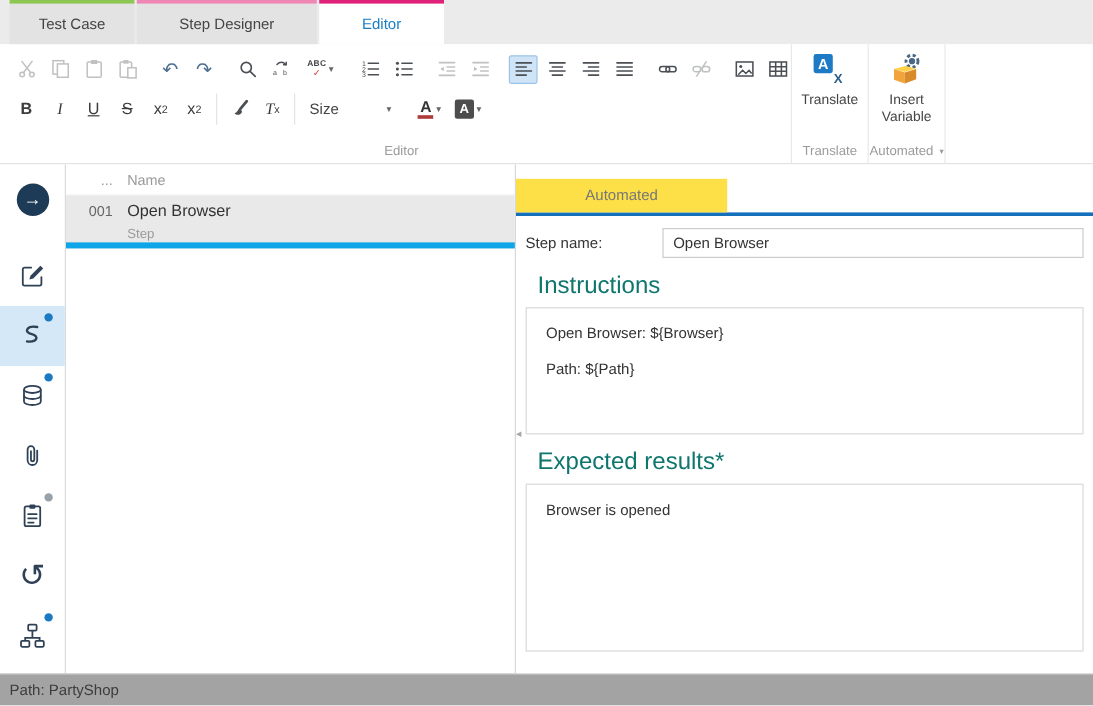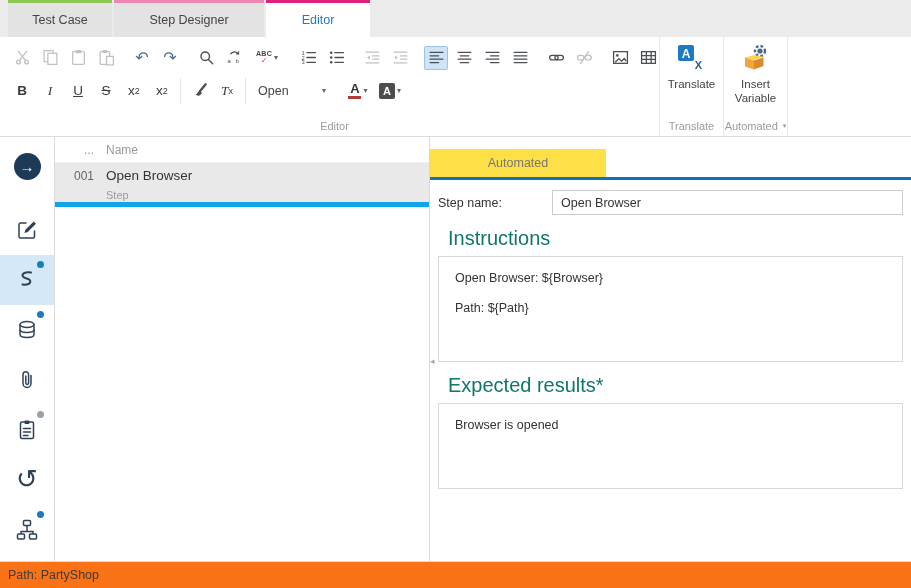--- a/index.html
+++ b/index.html
@@ -93,26 +93,26 @@
   .dtab { height:28px; display:flex; align-items:center; justify-content:center; cursor:default; }
   .dtab.manual { width:196px; background:#1470ba; color:#fff; }
   .dtab.automated { width:176px; background:#fde047; color:#777; }
   .dunderline { height:3px; background:#1470ba; }
   .steprow { display:flex; align-items:center; margin:10px 8px 0; }
   .steprow label { width:114px; color:#333; }
   .steprow input { flex:1; height:25px; border:1px solid #ccc; padding:0 8px; font:inherit; color:#333; background:#fff; }
   .dheading { color:#0f766e; font-size:20px; margin:12px 0 6px 18px; }
   .dbox { margin:0 8px; border:1px solid #d9d9d9; background:#fff; padding:14px 16px; }
   .dbox.instructions { height:106px; }
-  .dbox.expected { height:86px; }
+  .dbox.expected { height:140px; }
   .dbox p { margin:0 0 16px; }
   .collapse-handle { position:absolute; left:0; top:212px; width:9px; height:24px; color:#a7a7a7;
                      font-size:9px; display:flex; align-items:center; }
 
-  .statusbar { height:27px; background:#f97316; border-top:1px solid #dcdcdc; display:flex;
+  .statusbar { height:27px; background:#a3a3a3; border-top:1px solid #dcdcdc; display:flex;
                align-items:center; padding-left:8px; color:#3c3c3c; flex:0 0 auto; }
 </style>
 </head>
 <body>
 
 <div class="app">
 
   <div class="doc-tabbar">
     <div class="doc-tab w1 green">Test Case</div>
     <div class="doc-tab w2 pink">Step Designer</div>
@@ -272,21 +272,21 @@
               <path d="M13.8 2.2l-5.2 6.2" stroke-width="2.2"></path>
               <path d="M8.8 8c-2.4.2-2 3-4.6 3.8 1.9 2 5.3 1 5.9-1.4z" class="f"></path>
             </svg>
           </span>
         <span class="ric fmt">
             <span class="i">T</span>
             <sub>x</sub>
           </span>
         <span class="rsep"></span>
         <span class="size-dd">
-            <span>Open</span>
+            <span>Size</span>
             <span class="caret">▾</span>
           </span>
         <span class="ric colorbtn">
             <span class="a-stack">
               <span class="a-letter">A</span>
               <span class="a-bar red"></span>
             </span>
             <span class="caret">▾</span>
           </span>
         <span class="ric colorbtn">

